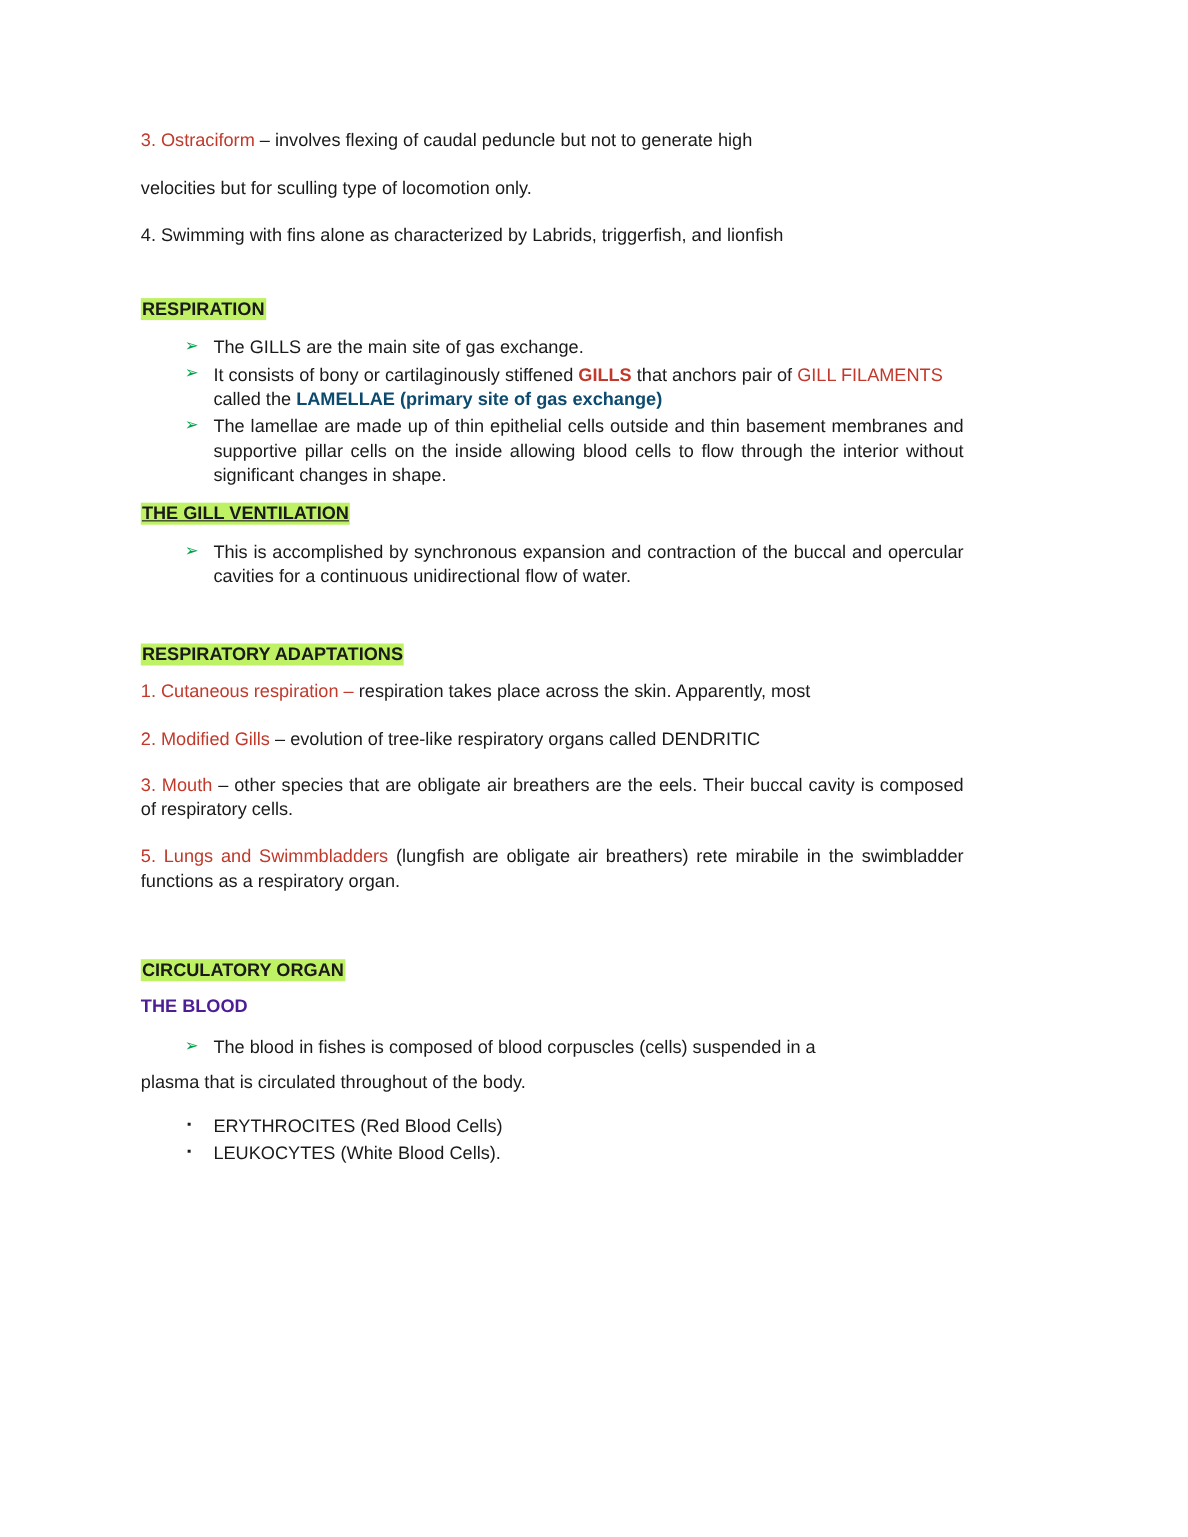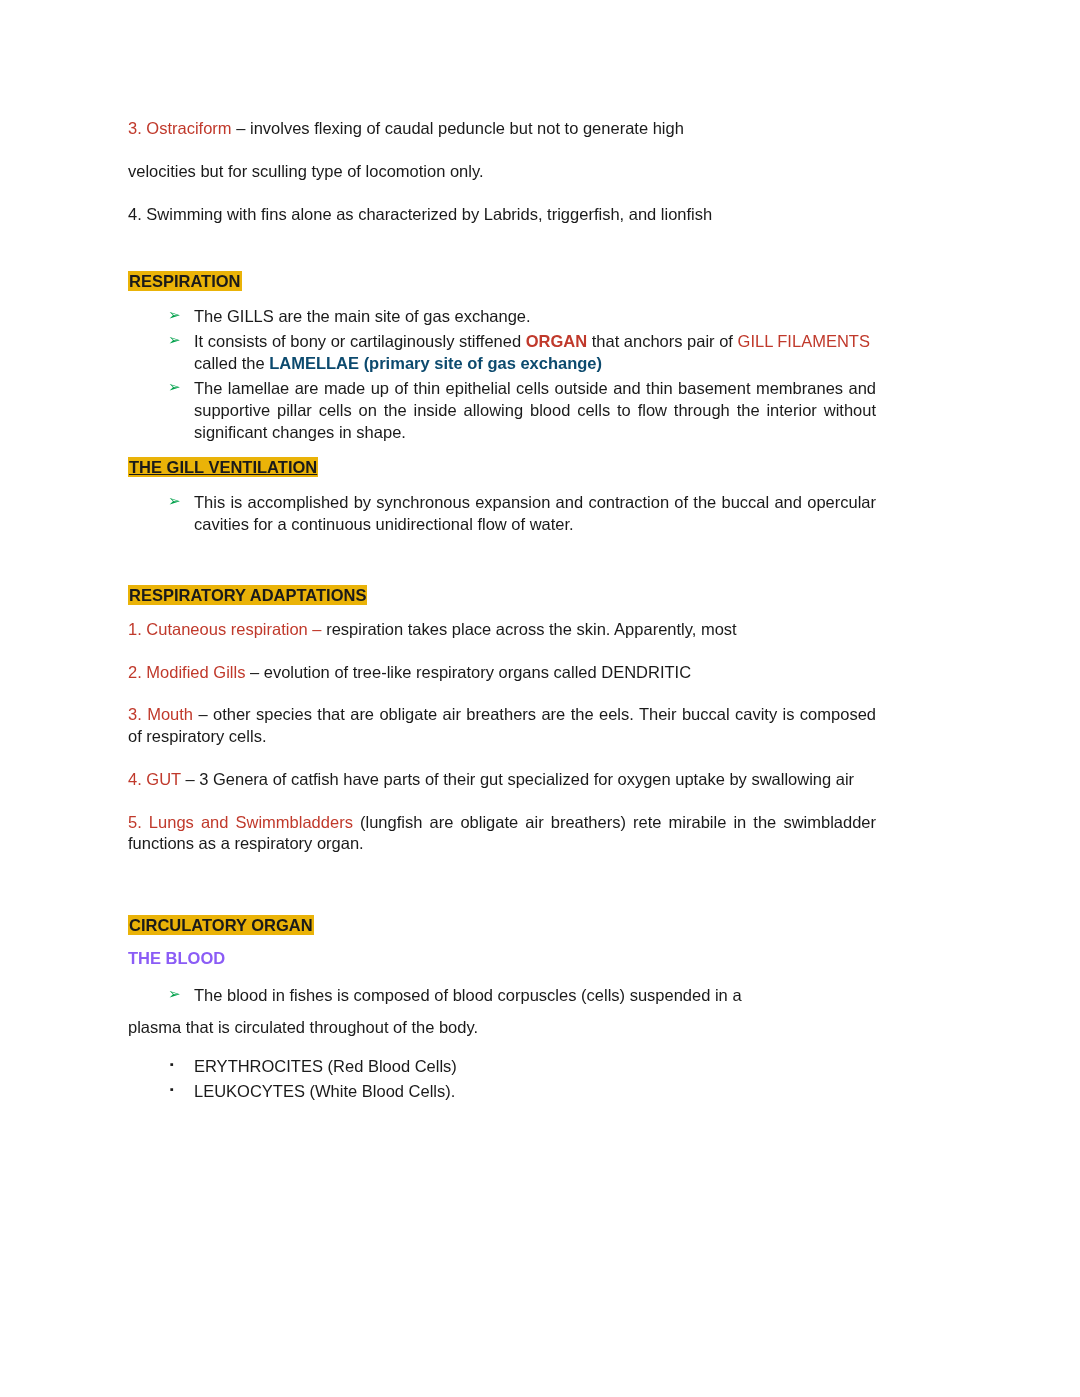--- a/index.html
+++ b/index.html
@@ -26,21 +26,21 @@
     line-height: 1.32;
     margin: 0 0 21px 0;
   }
   .para.tight { margin-bottom: 17px; }
   .just { text-align: justify; }
   .red { color: #c0392b; }
   .red-b { color: #c0392b; font-weight: bold; }
   .green-b { color: #0c4a6e; font-weight: bold; }
   .dark { color: #1a1a1a; }
   .hl {
-    background: #eab308;
+    background: #bef264;
     font-weight: bold;
     font-size: 16.5px;
     display: inline;
     padding: 1px 1px;
     color: #1a1a1a;
     text-align: right;
   }
   .hl-wrap { margin: 0 0 14px 0; }
   .section-gap { height: 26px; }
   .section-gap-lg { height: 40px; }
@@ -76,21 +76,21 @@
     left: 42px;
     top: 1px;
     color: #1a1a1a;
     font-size: 11px;
     line-height: 1.5;
   }
   .justify-block { text-align: justify; }
   .sub-red-head {
     font-size: 16.5px;
     font-weight: bold;
-    color: #8b5cf6;
+    color: #4c1d95;
     margin: 0 0 16px 0;
   }
   .green-head {
     font-size: 16.5px;
     font-weight: bold;
     color: #00a14b;
     margin: 0 0 14px 0;
   }
 </style>
 </head>
@@ -111,21 +111,21 @@
     <span class="hl">RESPIRATION</span>
   </div>
 
   <ul class="arrow">
     <li>
       <span class="bullet">➢</span>
       <span class="dark">The GILLS are the main site of gas exchange.</span>
     </li>
     <li>
       <span class="bullet">➢</span>
-      <span class="dark">It consists of bony or cartilaginously stiffened </span><span class="red-b">ORGAN</span><span class="dark"> that anchors pair of </span><span class="red">GILL FILAMENTS</span><span class="dark"> called the </span><span class="green-b">LAMELLAE (primary site of gas exchange)</span>
+      <span class="dark">It consists of bony or cartilaginously stiffened </span><span class="red-b">GILLS</span><span class="dark"> that anchors pair of </span><span class="red">GILL FILAMENTS</span><span class="dark"> called the </span><span class="green-b">LAMELLAE (primary site of gas exchange)</span>
     </li>
     <li class="justify-block">
       <span class="bullet">➢</span>
       <span class="dark">The lamellae are made up of thin epithelial cells outside and thin basement membranes and supportive pillar cells on the inside allowing blood cells to flow through the interior without significant changes in shape.</span>
     </li>
   </ul>
 
   <div class="hl-wrap" style="margin-top:14px;text-decoration:underline;">
     <span class="hl">THE GILL VENTILATION</span>
   </div>
@@ -148,23 +148,20 @@
   </p>
 
   <p class="para">
     <span class="red">2. Modified Gills</span><span class="dark"> – </span><span class="dark">evolution of tree-like respiratory organs called DENDRITIC</span>
   </p>
 
   <p class="para just">
     <span class="red">3. Mouth</span><span class="dark"> – </span><span class="dark">other species that are obligate air breathers are the eels. Their buccal cavity is composed of respiratory cells.</span>
   </p>
 
-  <p class="para">
-    <span class="red">4. GUT</span><span class="dark"> – </span><span class="dark">3 Genera of catfish have parts of their gut specialized for oxygen uptake by swallowing air</span>
-  </p>
 
   <p class="para just">
     <span class="red">5. Lungs and Swimmbladders</span><span class="dark"> </span><span class="dark">(lungfish are obligate air breathers) rete mirabile in the swimbladder functions as a respiratory organ.</span>
   </p>
 
   <div class="section-gap-lg"></div>
 
   <div class="hl-wrap">
     <span class="hl">CIRCULATORY ORGAN</span>
   </div>

